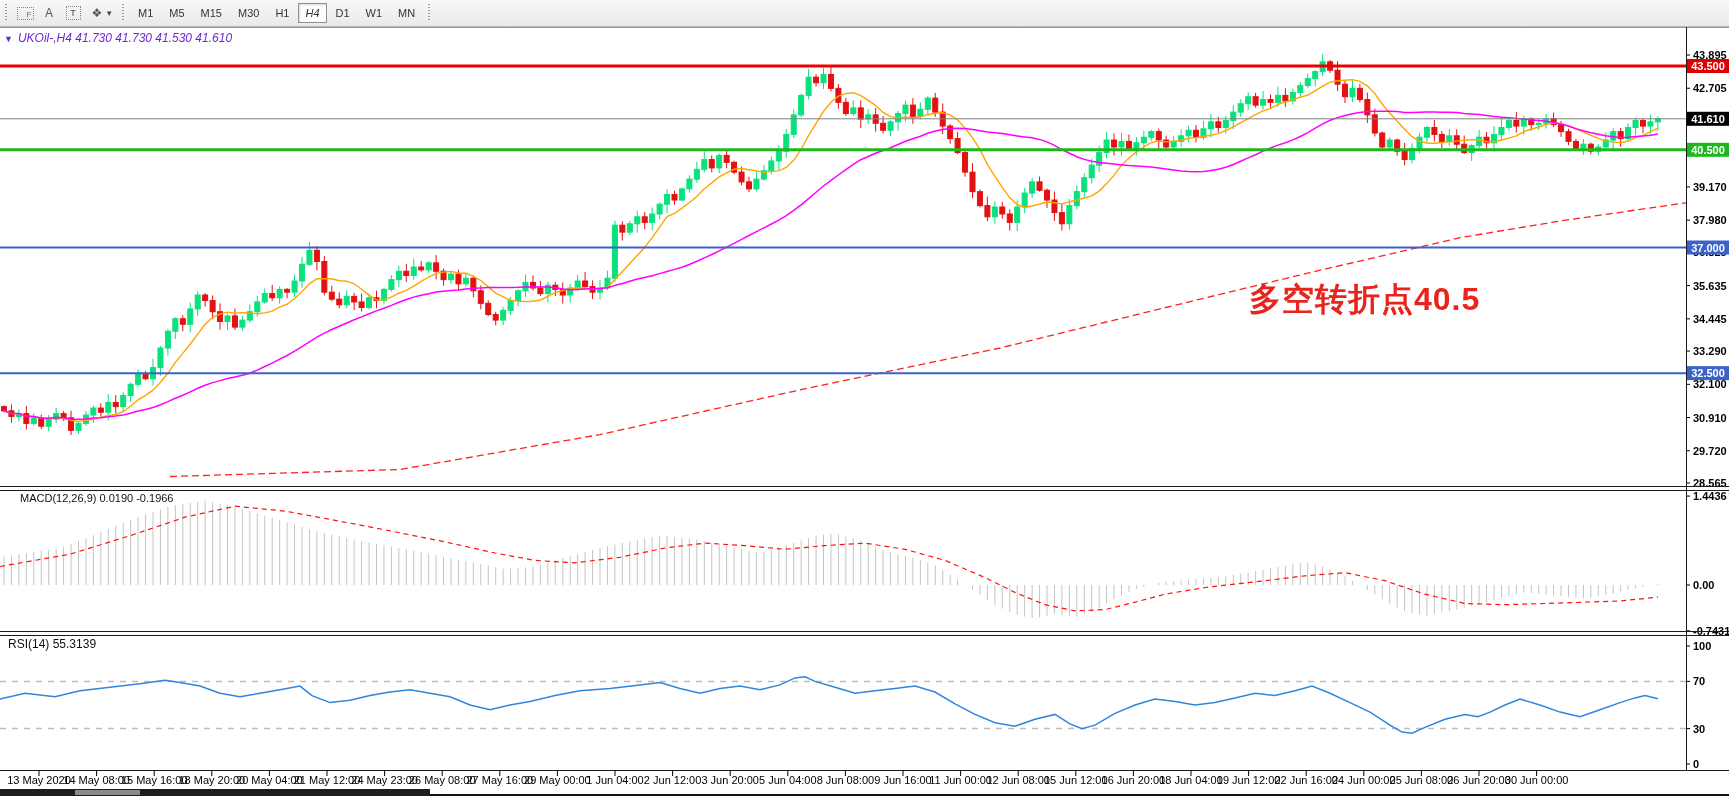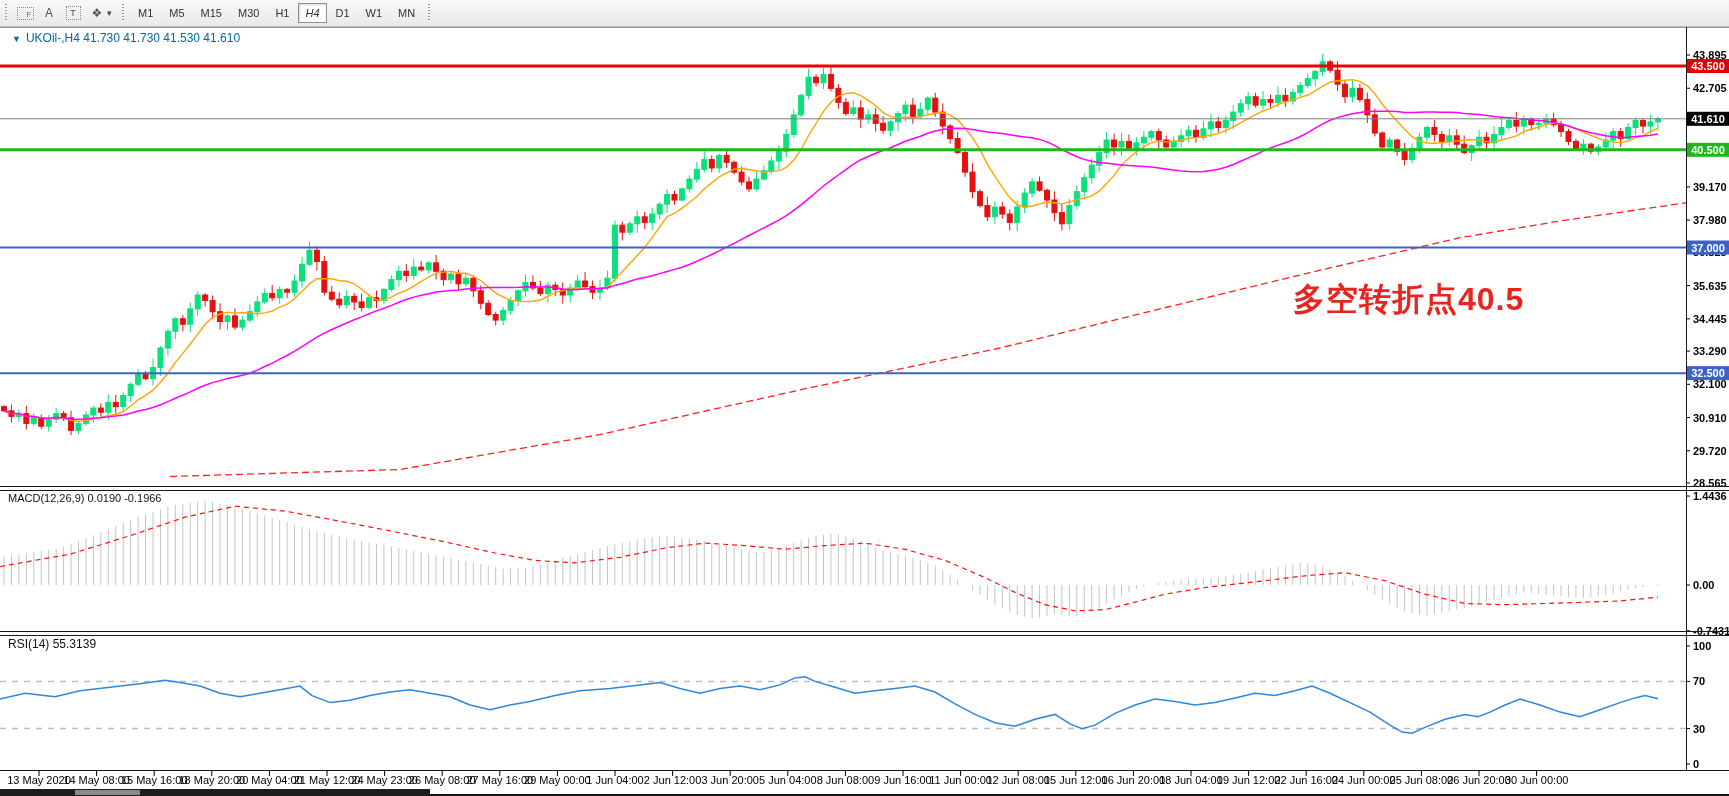--- a/index.html
+++ b/index.html
@@ -17,25 +17,25 @@
   .tb-icon .boxF{border:1px dotted #888;width:13px;height:11px;font-size:8px;color:#666;
                  display:flex;align-items:flex-end;justify-content:flex-end;padding:0 1px;}
   .tb-icon .boxT{border:1px dotted #888;width:13px;height:12px;font-size:9px;color:#444;
                  display:flex;align-items:center;justify-content:center;}
   .caret{font-size:9px;color:#444;margin-left:-2px;width:10px;}
   .tf{border:1px solid transparent;background:transparent;font:11px "Liberation Sans",sans-serif;
       color:#333;padding:3px 6px;margin:0 1px;min-width:26px;cursor:default;}
   .tf.active{background:#fdfdfd;border:1px solid #8f8f8f;box-shadow:inset 1px 1px 2px #d8d8d8;font-style:italic;}
   
   .ov{position:absolute;z-index:5;white-space:nowrap;}
-  .chart-title{left:12px;top:31px;font-size:12px;color:#0369a1;}
+  .chart-title{left:4px;top:31px;font-size:12px;color:#6d28d9;font-style:italic;}
   .chart-title .dd{font-size:9px;margin-right:5px;}
-  .macd-label{left:8px;top:492px;font-size:11px;color:#111;}
+  .macd-label{left:20px;top:492px;font-size:11px;color:#111;}
   .rsi-label{left:8px;top:637px;font-size:12px;color:#111;}
-  .annotation{left:1293px;top:278px;font-size:32px;font-weight:600;color:#e8241c;letter-spacing:1px;}
+  .annotation{left:1249px;top:278px;font-size:32px;font-weight:600;color:#e8241c;letter-spacing:1px;}
   svg{position:absolute;left:0;top:0;z-index:1;}
   .bottombar{position:absolute;left:0;top:789px;width:430px;height:7px;background:#1d1d1d;z-index:6;}
   .bottombar .seg{position:absolute;left:75px;top:1px;width:65px;height:5px;background:#8a8a8a;}
   .bottomline{position:absolute;left:0;top:794px;width:1729px;height:2px;background:#111;z-index:5;}
 </style>
 </head>
 <body>
 
 <div id="stage">
 

